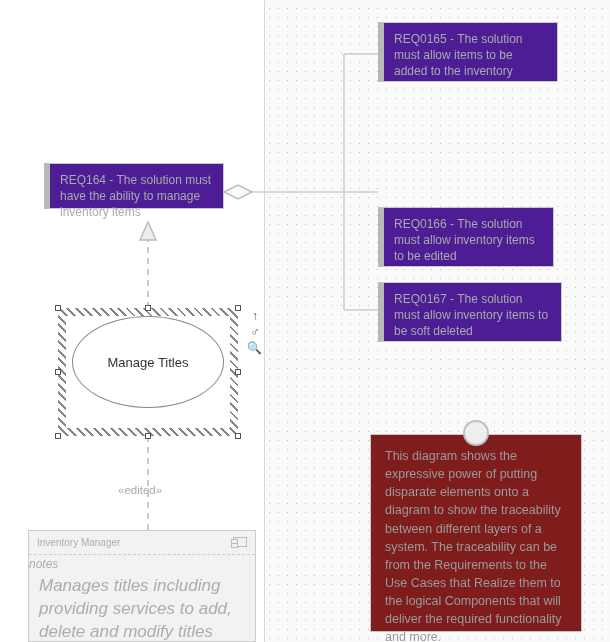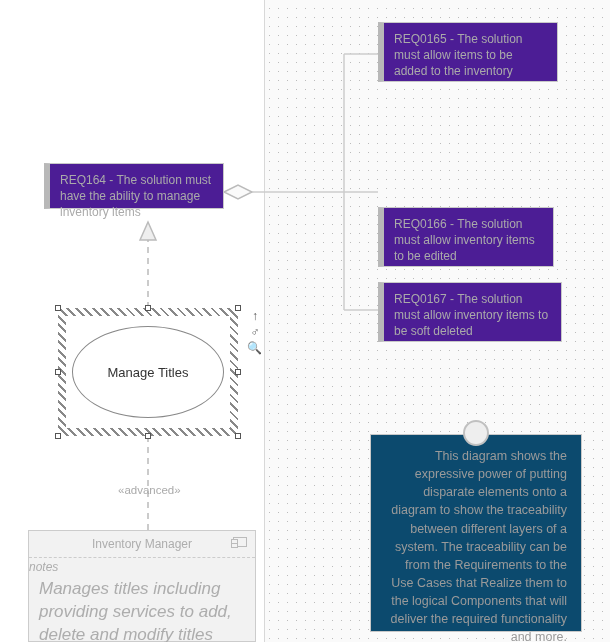--- a/index.html
+++ b/index.html
@@ -50,21 +50,21 @@
     inset: 0;
     background: repeating-linear-gradient(45deg,#888 0,#888 2px,#fff 2px,#fff 6px);
   }
   .hatch-inner {
     position: absolute;
     left: 8px; right: 8px; top: 8px; bottom: 8px;
     background: #fff;
   }
   .ellipse {
     position: absolute;
-    left: 14px; top: 18px;
+    left: 14px; top: 8px;
     width: 152px; height: 92px;
     border: 1px solid #888;
     border-radius: 50%;
     background: #fff;
     display: flex;
     align-items: center;
     justify-content: center;
     color: #333;
     font-size: 13px;
   }
@@ -87,22 +87,21 @@
   .tool-icons span { display: block; }
   .component-box {
     position: absolute;
     background: #f2f2f2;
     border: 1px solid #ccc;
     color: #adadad;
   }
   .component-header {
     border-bottom: 1px dashed #ccc;
     padding: 6px 8px;
-    text-align: center;
-    font-size: 12px;
+    font-size: 10px;
     position: relative;
   }
   .comp-icon {
     position: absolute;
     right: 8px;
     top: 6px;
     width: 14px; height: 10px;
     border: 1px solid #bbb;
   }
   .comp-icon::before, .comp-icon::after {
@@ -121,27 +120,26 @@
     font-size: 17px;
     line-height: 1.35;
   }
   .notes-label {
     font-style: italic;
     font-size: 12px;
     padding-top: 2px;
   }
   .note-box {
     position: absolute;
-    background: #0c4a6e;
+    background: #7f1d1d;
     border: 1px solid #c8c8c8;
     padding: 12px 14px;
     color: #9a9a9a;
     font-size: 12.5px;
     line-height: 1.45;
-    text-align: right;
   }
   .note-tab {
     position: absolute;
     width: 26px; height: 26px;
     border: 2px solid #c0c0c0;
     border-radius: 50%;
     background: #eeeeee;
     left: 50%;
     top: -15px;
     transform: translateX(-50%);
@@ -211,21 +209,21 @@
   <div class="sel-handle" style="left:-3px;bottom:-3px;"></div>
   <div class="sel-handle" style="left:87px;bottom:-3px;"></div>
   <div class="sel-handle" style="right:-3px;bottom:-3px;"></div>
   <div class="tool-icons">
     <span>↑</span>
     <span>♂</span>
     <span>🔍</span>
   </div>
 </div>
 
-<div class="stereo" style="left:118px; top:484px;">«advanced»</div>
+<div class="stereo" style="left:118px; top:484px;">«edited»</div>
 
 <div class="component-box" style="left:28px; top:530px; width:228px; height:112px;">
   <div class="component-header">
     <span>Inventory Manager</span>
     <span class="comp-icon"></span>
   </div>
   <div class="notes-label">notes</div>
   <div class="component-body">Manages titles including providing services to add, delete and modify titles and advanced sort and filter services.</div>
 </div>
 

